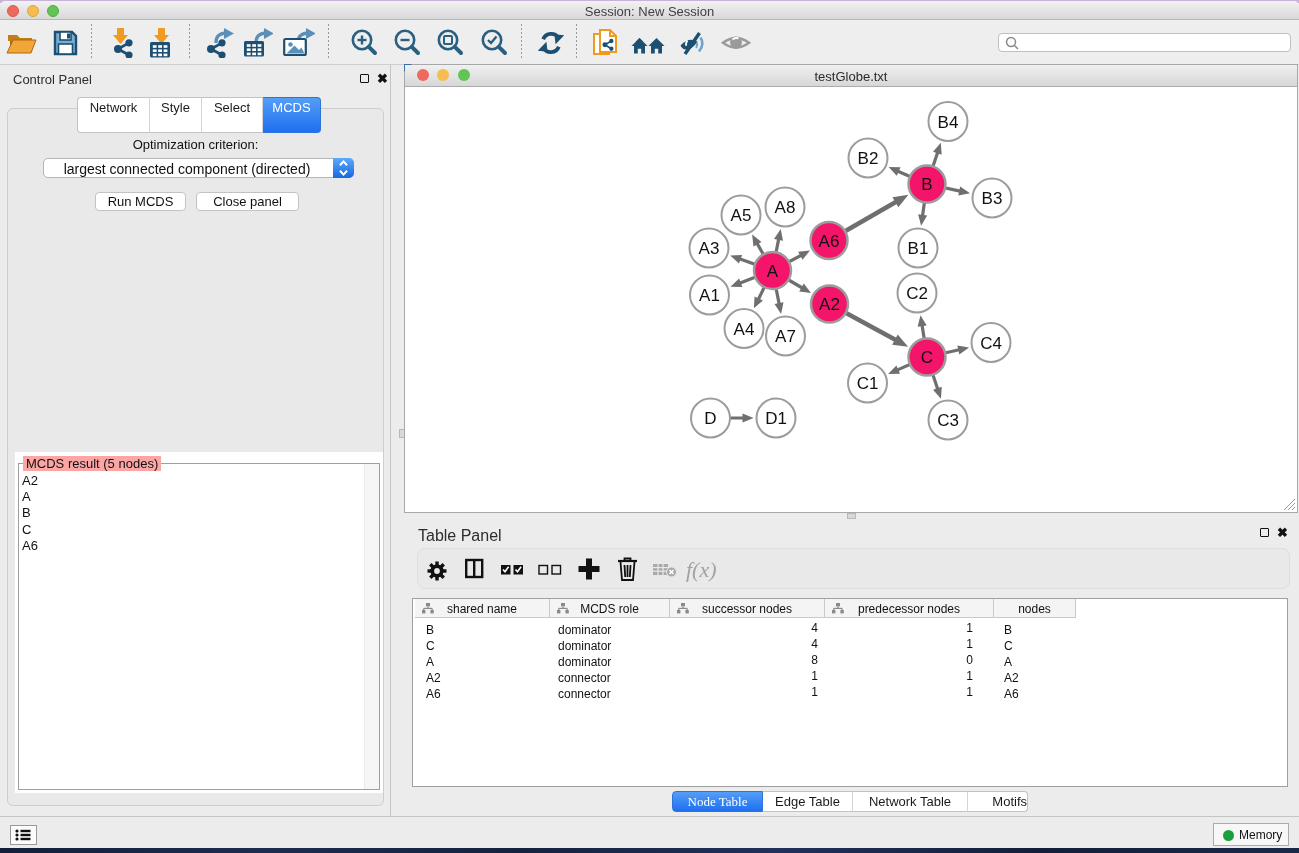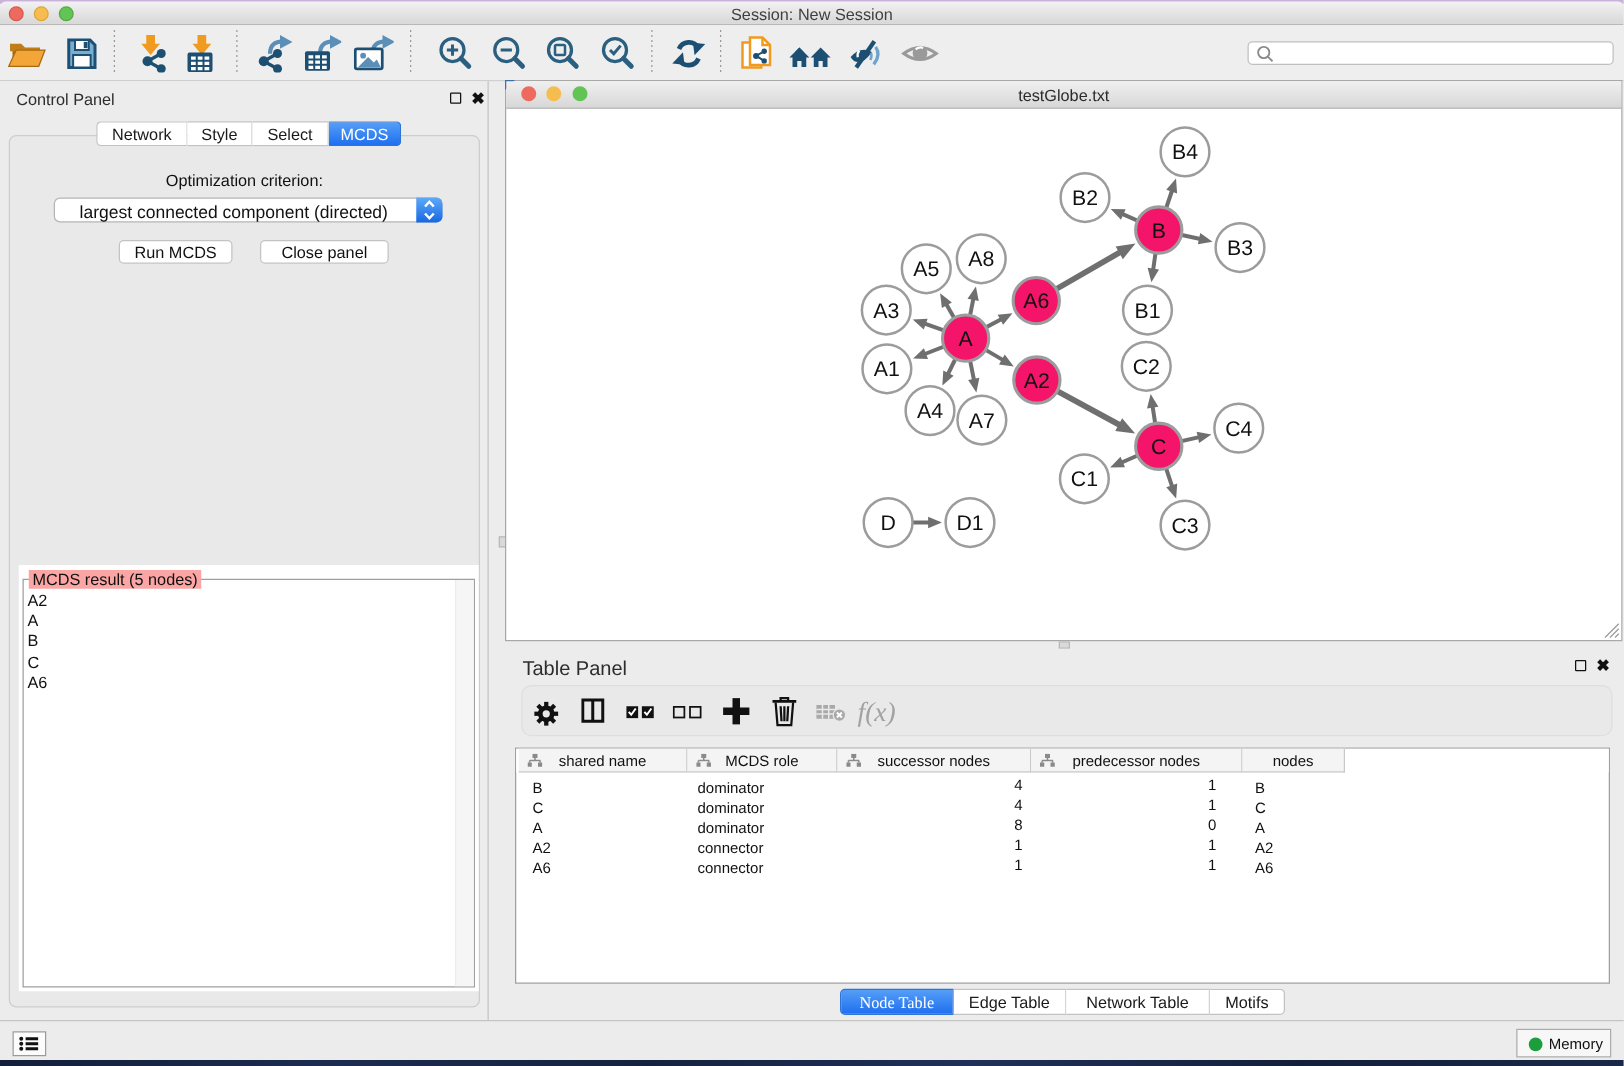--- a/index.html
+++ b/index.html
@@ -27,21 +27,21 @@
   border:1px solid #c0c0c0; border-radius:4px; }
 
 
 #cpanel { left:0; top:65px; width:391px; height:751px; background:#ececec; border-right:1px solid #c4c4c4;}
 #cpTitle { position:absolute; left:13px; top:7px; font-size:13px; color:#2d2d2d;}
 .winbtn-float { position:absolute; width:9px; height:9px; border:1.8px solid #111; border-radius:1px; background:transparent;}
 .winbtn-x { position:absolute; font-size:13px; font-weight:bold; color:#111; line-height:10px;}
 #cpInner { position:absolute; left:7px; top:43px; width:377px; height:698px; background:#e9e9e9;
   border:1px solid #cdcdcd; border-radius:6px;}
 .segtabs { position:absolute; display:flex; height:20px; }
-.seg { height:20px; background:#fff; border-top:1px solid #c2c2c2; border-bottom:1px solid #c2c2c2;
+.seg { height:36px; background:#fff; border-top:1px solid #c2c2c2; border-bottom:1px solid #c2c2c2;
   border-right:1px solid #d4d4d4; font-size:13px; color:#1a1a1a; text-align:center;
   line-height:19px; }
 .seg.first { border-left:1px solid #c2c2c2; border-radius:4px 0 0 4px; }
 .seg.last { border-right:1px solid #c2c2c2; border-radius:0 4px 4px 0; }
 .seg.sel { background:linear-gradient(#559ef7,#1f6ff0); color:#fff; border-color:#2e74d8;}
 #optLabel { position:absolute; left:0; top:72px; width:391px; text-align:center; font-size:13px; color:#111;}
 #dropdown { position:absolute; left:43px; top:93px; width:311px; height:20px; background:#fff;
   border:1px solid #b5b5b5; border-radius:5px; }
 #dropdown .dtext { position:absolute; left:0; top:2px; width:286px; text-align:center; font-size:14px; color:#111; }
 #dropdown .stepper { position:absolute; right:-1px; top:-1px; width:21px; height:20px;
@@ -279,21 +279,21 @@
   </div>
   <div id="optLabel">Optimization criterion:</div>
   <div id="dropdown">
     <div class="dtext">largest connected component (directed)</div>
     <div class="stepper"><svg width="21" height="20">
           <path d="M7 7.2 L10.5 3.4 L14 7.2" fill="none" stroke="#fff" stroke-width="2"></path>
           <path d="M7 12.8 L10.5 16.6 L14 12.8" fill="none" stroke="#fff" stroke-width="2"></path>
         </svg></div>
   </div>
   <div class="btn" style="left:95px; top:127px; width:91px;">Run MCDS</div>
-  <div class="btn" style="left:208px; top:127px; width:103px;">Close panel</div>
+  <div class="btn" style="left:196px; top:127px; width:103px;">Close panel</div>
   <div id="mcdsBox">
     <div id="mcdsBorder"></div>
     <div id="mcdsTitle">MCDS result (5 nodes)</div>
     <div id="mcdsScroll"></div>
     <div id="mcdsList">A2<br>A<br>B<br>C<br>A6</div>
   </div>
 </div>
 
 <div class="abs" style="left:399px; top:429px; width:8px; height:9px; background:#d9d9d9; border:1px solid #b9b9b9;"></div>
 <div class="abs" style="left:847px; top:513px; width:9px; height:6px; background:#d9d9d9; border:1px solid #b9b9b9;"></div>
@@ -557,21 +557,21 @@
     <div class="trow" style="left:13px; top:87px;">A6</div>
     <div class="trow" style="left:145px; top:87px;">connector</div>
     <div class="trow" style="left:300px; top:85px; width:105px; text-align:right;">1</div>
     <div class="trow" style="left:455px; top:85px; width:105px; text-align:right;">1</div>
     <div class="trow" style="left:591px; top:87px;">A6</div>
   </div>
   <div id="tabsBottom">
     <div class="btab sel first" style="width:91px;">Node Table</div>
     <div class="btab" style="width:90px;">Edge Table</div>
     <div class="btab" style="width:115px;">Network Table</div>
-    <div class="btab last" style="width:60px;">Motifs</div>
+    <div class="btab last" style="width:60px;text-align:right;">Motifs</div>
   </div>
 </div>
 
 <div class="abs" id="statusbar">
   <div id="listBtn">
       <svg width="25" height="18" style="position:absolute;left:0;top:0">
     <g fill="#111">
           <circle cx="6" cy="5" r="1.6"></circle>
           <circle cx="6" cy="9" r="1.6"></circle>
           <circle cx="6" cy="13" r="1.6"></circle>

